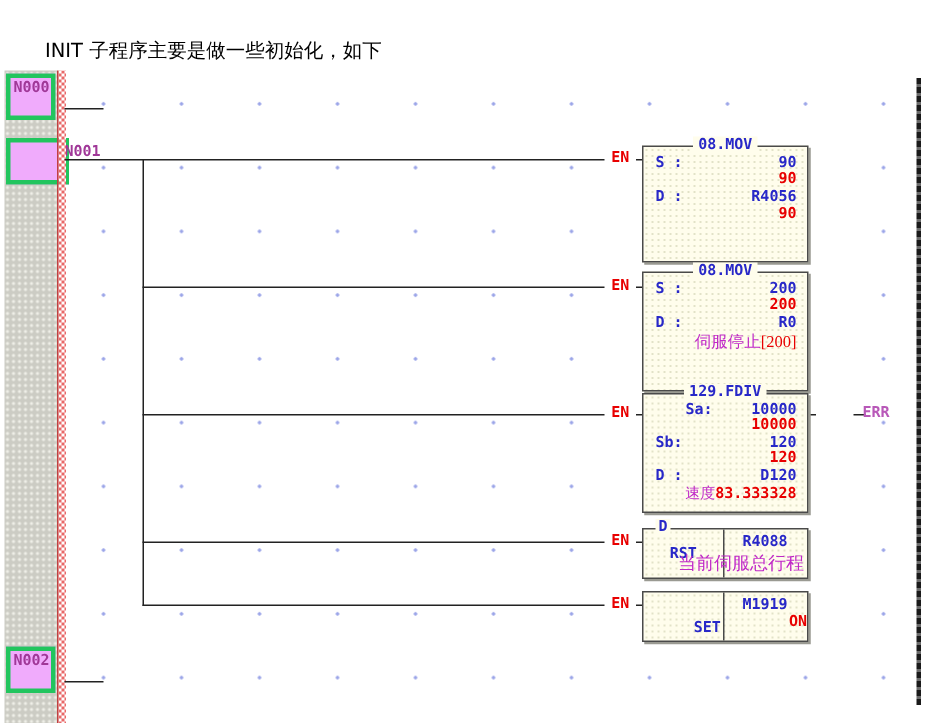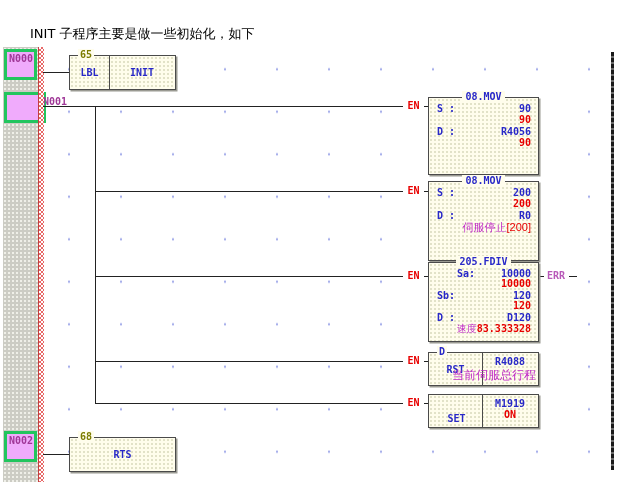--- a/index.html
+++ b/index.html
@@ -33,21 +33,21 @@
   .step{position:absolute;top:-7px;left:8px;background:#fffdec;padding:0 2px;color:#7c7c00;}
   .toppin{position:absolute;top:-7px;left:8px;background:#fffdec;padding:0 2px;color:#2828c8;}
   .blue{color:#2828c8;}
   .red{color:#e80000;}
   .mag{color:#c028c8;}
   .pin{position:absolute;left:8px;color:#2828c8;}
   .opr{position:absolute;right:7px;color:#2828c8;}
   .val{position:absolute;right:7px;color:#e80000;}
   .enlab{position:absolute;width:21px;text-align:center;color:#e80000;font-size:10px;font-weight:bold;}
   .errlab{position:absolute;width:26px;text-align:center;color:#b858b8;font-size:10px;font-weight:bold;}
-  .cjk{font-family:Liberation Sans, sans-serif;font-weight:normal;font-size:11px;}
+  .cjk{font-family:Liberation Serif, serif;font-weight:normal;font-size:11px;}
 </style>
 </head>
 <body>
 
 <div class="page">
 
   <div class="hdr2">INIT 子程序主要是做一些初始化，如下</div>
 
   <div class="grid"></div>
 
@@ -72,32 +72,22 @@
   <div class="wire" style="left:424px;top:403px;width:4px;height:1px;"></div>
   <div class="wire" style="left:538px;top:276px;width:6px;height:1px;"></div>
   <div class="wire" style="left:569px;top:276px;width:8px;height:1px;"></div>
   <div class="wire" style="left:43px;top:454px;width:26px;height:1px;"></div>
 
   <div class="enlab" style="left:403px;top:100px;">EN</div>
   <div class="enlab" style="left:403px;top:185px;">EN</div>
   <div class="enlab" style="left:403px;top:270px;">EN</div>
   <div class="enlab" style="left:403px;top:355px;">EN</div>
   <div class="enlab" style="left:403px;top:397px;">EN</div>
-  <div class="errlab" style="left:543px;top:270px;">ERR</div>
+  <div class="errlab" style="left:571px;top:270px;">ERR</div>
 
-  <div class="block" style="left:69px;top:55px;width:105px;height:33px;">
-    <span class="step">65</span>
-    <div class="cell" style="left:0;width:39px;">
-      <span class="blue">LBL</span>
-    </div>
-    <div class="vdiv" style="left:39px;"></div>
-    <div class="cell" style="left:39px;right:0;">
-      <span class="blue">INIT</span>
-    </div>
-  </div>
 
   <div class="block" style="left:428px;top:97px;width:109px;height:76px;">
     <div class="btitle"><span>08.MOV</span></div>
     <span class="pin" style="top:5px;">S :</span>
     <span class="opr" style="top:5px;">90</span>
     <span class="val" style="top:16px;">90</span>
     <span class="pin" style="top:28px;">D :</span>
     <span class="opr" style="top:28px;">R4056</span>
     <span class="val" style="top:39px;">90</span>
   </div>
@@ -106,21 +96,21 @@
     <div class="btitle"><span>08.MOV</span></div>
     <span class="pin" style="top:5px;">S :</span>
     <span class="opr" style="top:5px;">200</span>
     <span class="val" style="top:16px;">200</span>
     <span class="pin" style="top:28px;">D :</span>
     <span class="opr" style="top:28px;">R0</span>
     <span class="val cjk" style="top:38px;"><span class="mag">伺服停止</span><span class="red">[200]</span></span>
   </div>
 
   <div class="block" style="left:428px;top:262px;width:109px;height:78px;">
-    <div class="btitle"><span>205.FDIV</span></div>
+    <div class="btitle"><span>129.FDIV</span></div>
     <span class="pin" style="top:5px;margin-left:20px;">Sa:</span>
     <span class="opr" style="top:5px;">10000</span>
     <span class="val" style="top:15px;">10000</span>
     <span class="pin" style="top:27px;">Sb:</span>
     <span class="opr" style="top:27px;">120</span>
     <span class="val" style="top:37px;">120</span>
     <span class="pin" style="top:49px;">D :</span>
     <span class="opr" style="top:49px;">D120</span>
     <span class="val" style="top:59px;"><span class="mag cjk" style="font-size:10px;">速度</span><span class="red">83.333328</span></span>
   </div>
@@ -129,28 +119,22 @@
     <span class="toppin">D</span>
     <div class="cell" style="left:0;width:53px;">
       <span class="blue">RST</span>
     </div>
     <div class="vdiv" style="left:53px;"></div>
     <span class="blue" style="position:absolute;left:53px;right:0;top:3px;text-align:center;">R4088</span>
     <span class="mag cjk" style="position:absolute;right:2px;top:14px;font-size:12px;white-space:nowrap;">当前伺服总行程</span>
   </div>
 
   <div class="block" style="left:428px;top:394px;width:109px;height:32px;">
-    <div class="cell" style="left:1px;width:53px;margin-top:15px;">
+    <div class="cell" style="left:16px;width:53px;margin-top:15px;">
       <span class="blue">SET</span>
     </div>
     <div class="vdiv" style="left:53px;"></div>
     <span class="blue" style="position:absolute;left:53px;right:0;top:3px;text-align:center;">M1919</span>
-    <span class="red" style="position:absolute;left:53px;right:0;top:14px;text-align:center;">ON</span>
+    <span class="red" style="position:absolute;left:53px;right:0;top:14px;text-align:right;">ON</span>
   </div>
 
-  <div class="block" style="left:69px;top:437px;width:105px;height:33px;">
-    <span class="step">68</span>
-    <div class="cell" style="left:0;right:0;">
-      <span class="blue">RTS</span>
-    </div>
-  </div>
 
 </div>
 
 </body></html>

